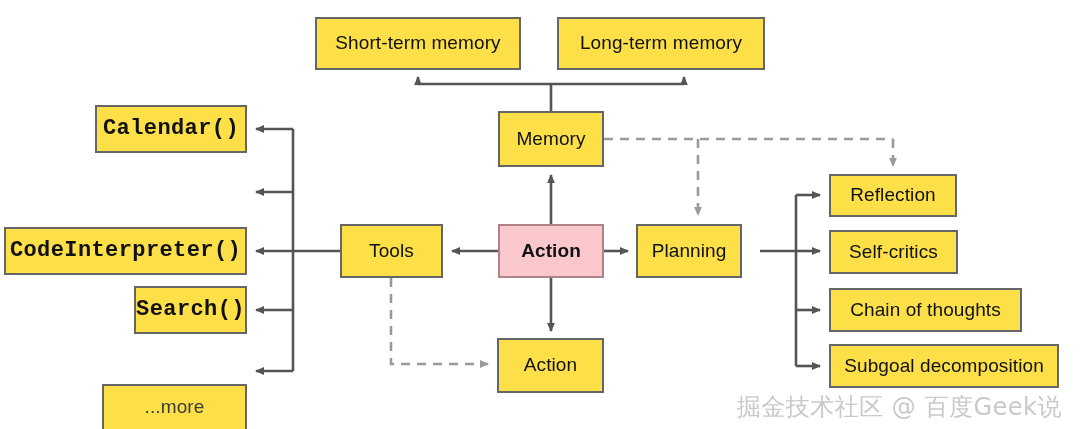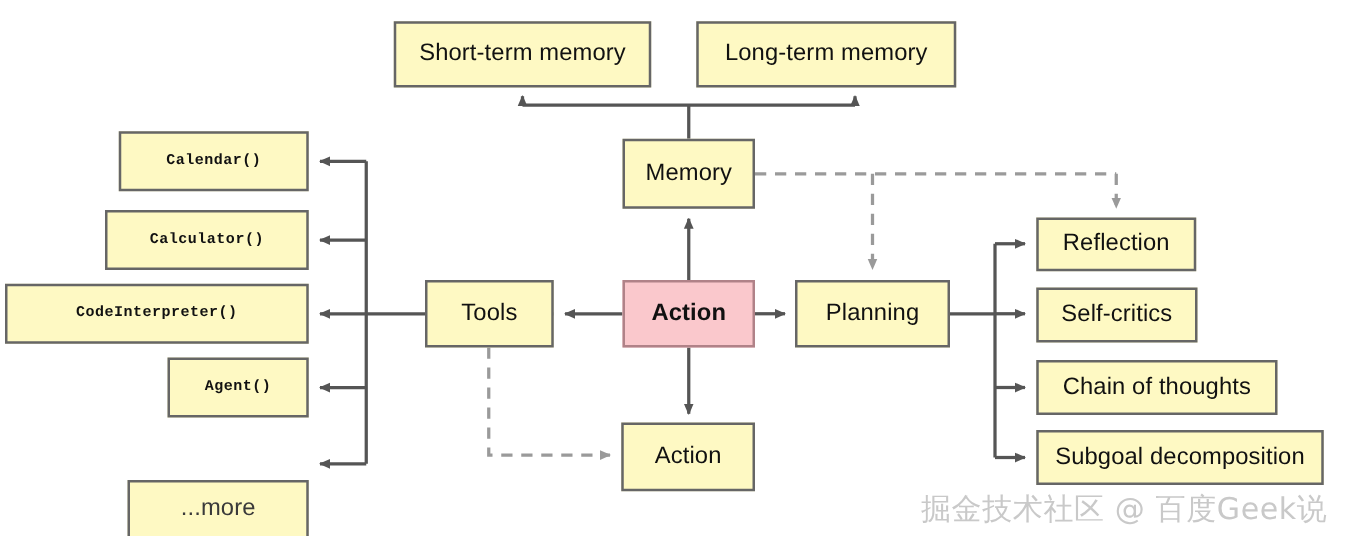--- a/index.html
+++ b/index.html
@@ -21,35 +21,35 @@
     position: absolute;
     left: 0;
     top: 0;
     width: 1080px;
     height: 429px;
     pointer-events: none;
   }
   .node {
     position: absolute;
     box-sizing: border-box;
-    background: #fef9c3;
+    background: #fde047;
     border: 2px solid #666666;
     display: flex;
     align-items: center;
     justify-content: center;
     color: #111111;
     font-size: 19px;
     line-height: 1.1;
     white-space: nowrap;
     letter-spacing: 0.1px;
   }
   .node.mono {
     font-family: "Liberation Mono", "DejaVu Sans Mono", monospace;
     font-weight: 700;
-    font-size: 12px;
+    font-size: 22px;
     letter-spacing: 0.4px;
   }
   .node.agent {
     background: #fac8cc;
     border-color: #b08288;
     font-weight: 700;
   }
   .node.muted {
     color: #3a3a3a;
     margin-top: 37px;
@@ -134,42 +134,39 @@
   </div>
 
   <div class="node agent" style="left:498px; top:224px; width:106px; height:54px;">
     <span>Action</span>
   </div>
 
   <div class="node" style="left:340px; top:224px; width:103px; height:54px;">
     <span>Tools</span>
   </div>
 
-  <div class="node" style="left:636px; top:224px; width:124px; height:54px;">
+  <div class="node" style="left:636px; top:224px; width:106px; height:54px;">
     <span>Planning</span>
   </div>
 
   <div class="node" style="left:497px; top:338px; width:107px; height:55px;">
     <span>Action</span>
   </div>
 
   <div class="node mono" style="left:95px; top:105px; width:152px; height:48px;">
     <span>Calendar()</span>
   </div>
 
-  <div class="node mono" style="left:84px; top:168px; width:163px; height:48px;">
-    <span>Calculator()</span>
-  </div>
 
   <div class="node mono" style="left:4px; top:227px; width:243px; height:48px;">
     <span>CodeInterpreter()</span>
   </div>
 
   <div class="node mono" style="left:134px; top:286px; width:113px; height:48px;">
-    <span>Agent()</span>
+    <span>Search()</span>
   </div>
 
   <div class="node muted" style="left:102px; top:347px; width:145px; height:47px;">
     <span>...more</span>
   </div>
 
   <div class="node" style="left:829px; top:174px; width:128px; height:43px;">
     <span>Reflection</span>
   </div>
 

